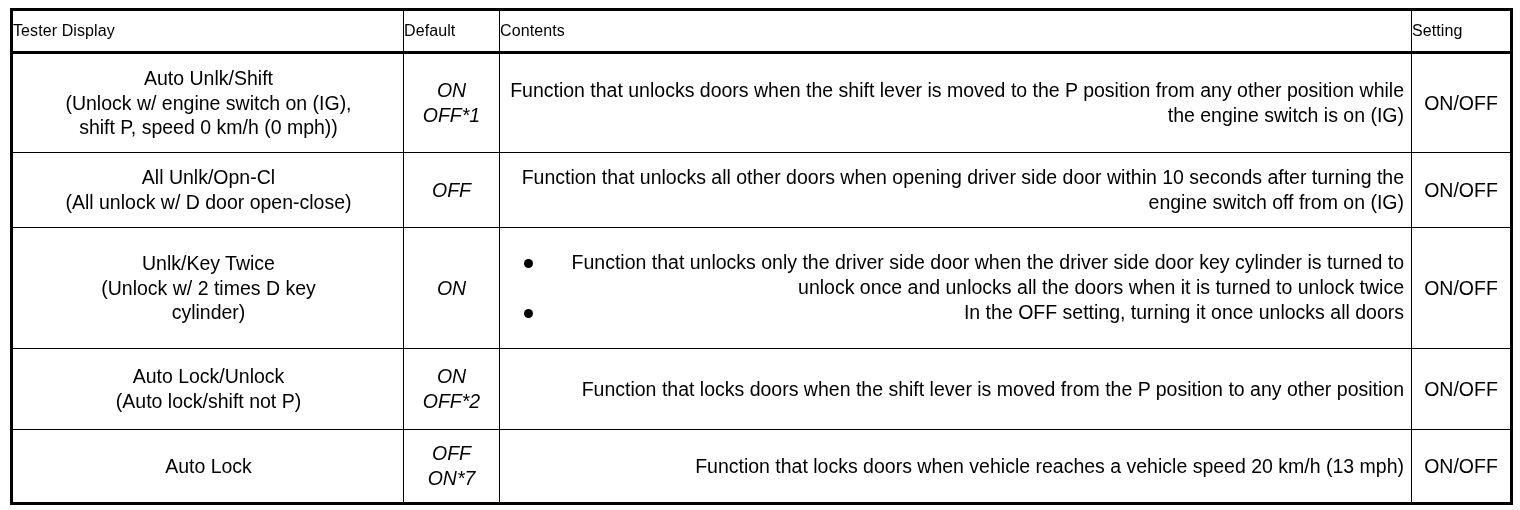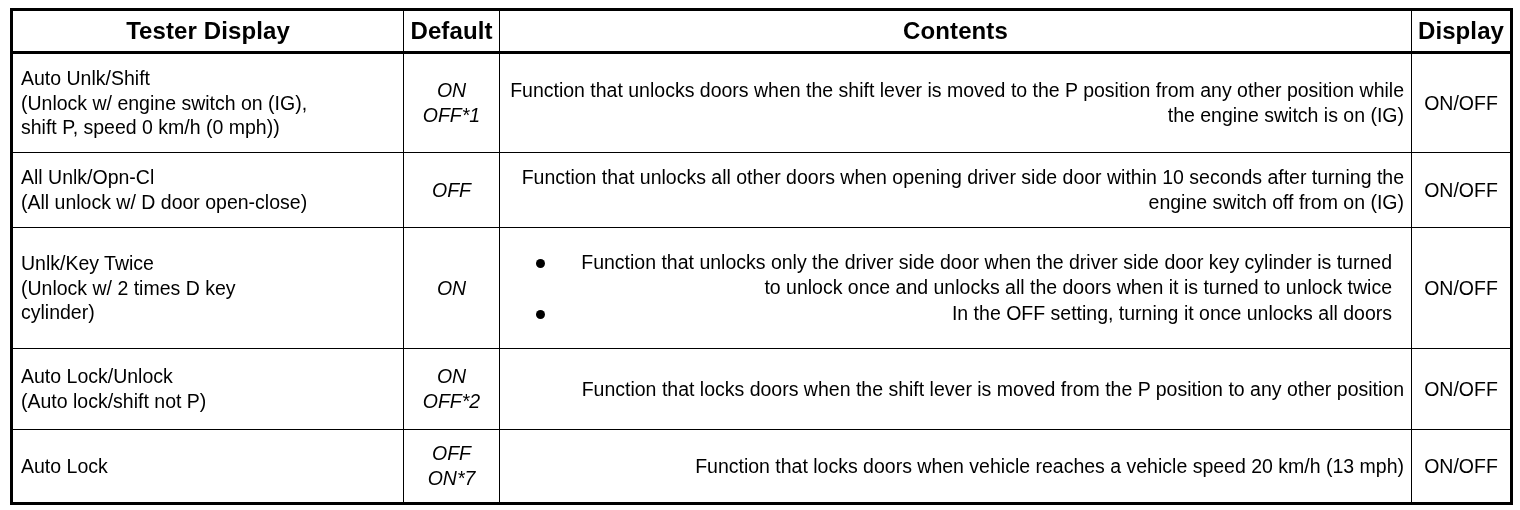--- a/index.html
+++ b/index.html
@@ -35,44 +35,44 @@
   table.spec th,
   table.spec td {
     border: 1.5px solid #000;
     padding: 0;
     vertical-align: middle;
     font-size: 19.5px;
     line-height: 1.28;
   }
   table.spec thead th {
     border-bottom: 3px solid #000;
-    font-weight: bold;
-    text-align: center;
+    font-weight: normal;
+    text-align: left;
     height: 40px;
-    font-size: 24px;
+    font-size: 16px;
     letter-spacing: 0.1px;
   }
   .cell-pad {
     padding: 5px 7px 5px 8px;
   }
   .cell-pad-c {
     padding: 5px 4px;
     text-align: center;
   }
-  .tester-cell   { text-align: left; }
+  .tester-cell   { text-align: center; }
   .default-cell  { text-align: center; white-space: nowrap; font-style: italic; }
   .contents-cell { text-align: right; }
   .setting-cell  { text-align: center; white-space: nowrap; margin-top: 12px; }
 
   .txt-line { display: block; white-space: nowrap; }
   .para { display: block; }
 
   ul.bullets {
     list-style: none;
-    margin: 12px;
+    margin: 0;
     padding: 0;
   }
   ul.bullets > li {
     position: relative;
     padding-left: 42px;
     margin: 0 0 1px 0;
   }
   ul.bullets > li > .dot {
     position: absolute;
     left: 16px;
@@ -98,21 +98,21 @@
       <col class="c-tester">
       <col class="c-default">
       <col class="c-contents">
       <col class="c-setting">
     </colgroup>
     <thead>
       <tr>
         <th>Tester Display</th>
         <th>Default</th>
         <th>Contents</th>
-        <th>Display</th>
+        <th>Setting</th>
       </tr>
     </thead>
     <tbody>
 
       <tr class="r1">
         <td class="tester-cell">
           <div class="cell-pad">
             <span class="txt-line">Auto Unlk/Shift</span>
             <span class="txt-line">(Unlock w/ engine switch on (IG),</span>
             <span class="txt-line">shift P, speed 0 km/h (0 mph))</span>

